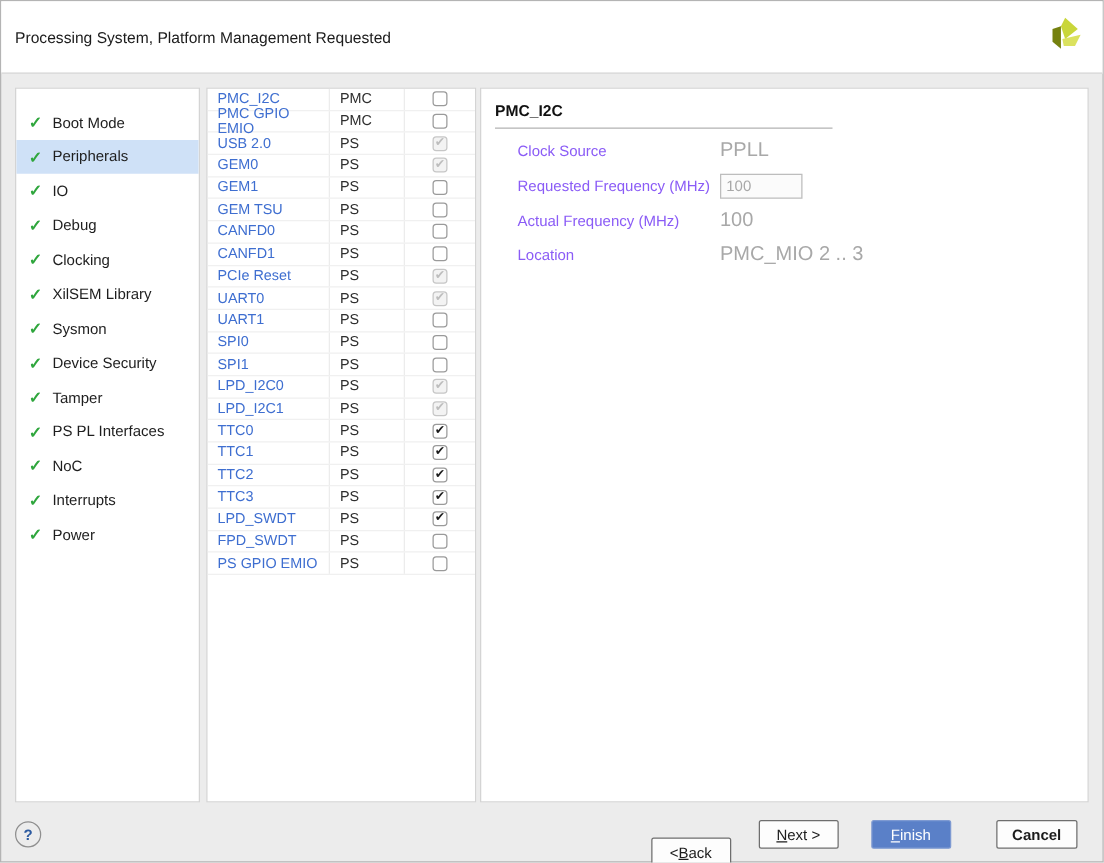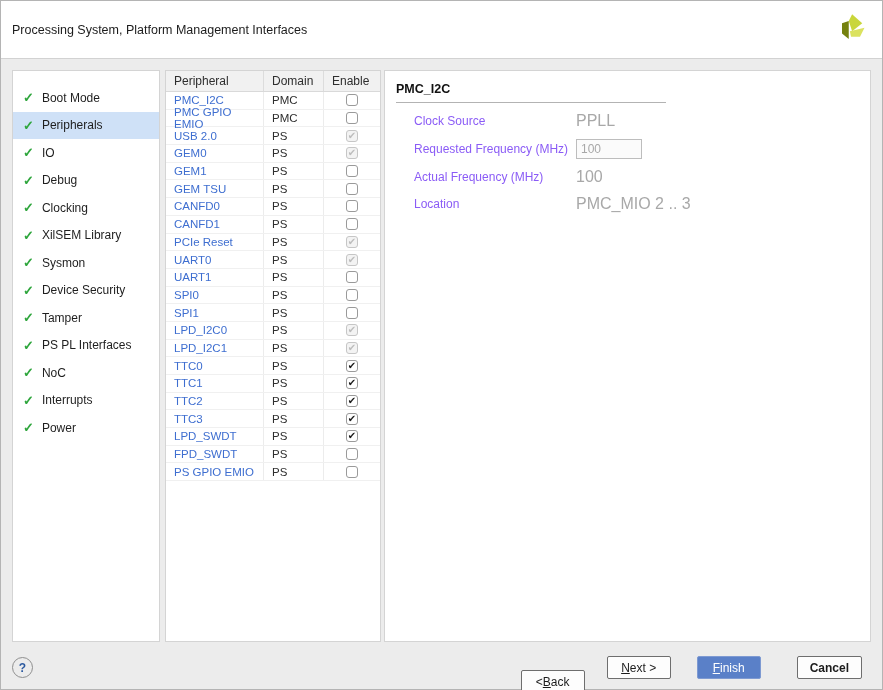--- a/index.html
+++ b/index.html
@@ -75,21 +75,21 @@
   .btn-finish { margin-left:26px; }
   .btn-cancel { margin-left:36px;font-weight:bold; }
   .btn u { text-decoration:underline; }
 </style>
 </head>
 <body>
 
 <div class="dialog">
 
   <div class="header">
-    <span class="title">Processing System, Platform Management Interfaces</span>
+    <span class="title">Processing System, Platform Management Requested</span>
     <svg class="logo" viewBox="0 0 32 32" aria-hidden="true">
       <polygon points="17,2 26,10 17,17 14,8" fill="#c9d63a"></polygon>
       <polygon points="8,10 14,8 14,24 8,19" fill="#75810f"></polygon>
       <polygon points="15,17 28,14 24,22 16,22" fill="#dbe25f"></polygon>
     </svg>
   </div>
 
   <div class="body">
 
     <div class="panel sidebar">
@@ -154,25 +154,20 @@
           <span>Interrupts</span>
         </div>
 
         <div class="side-item">
           <span class="check-glyph">✓</span>
           <span>Power</span>
         </div>
       </div>
 
     <div class="panel table-panel">
-      <div class="t-header">
-        <div class="th col-peripheral">Peripheral</div>
-        <div class="th col-domain">Domain</div>
-        <div class="th col-enable">Enable</div>
-      </div>
       <div class="t-body">
 
           <div class="t-row">
             <div class="td col-peripheral">
               <span class="periph-link">PMC_I2C</span>
             </div>
             <div class="td col-domain">
               <span class="domain-text">PMC</span>
             </div>
             <div class="td col-enable">

